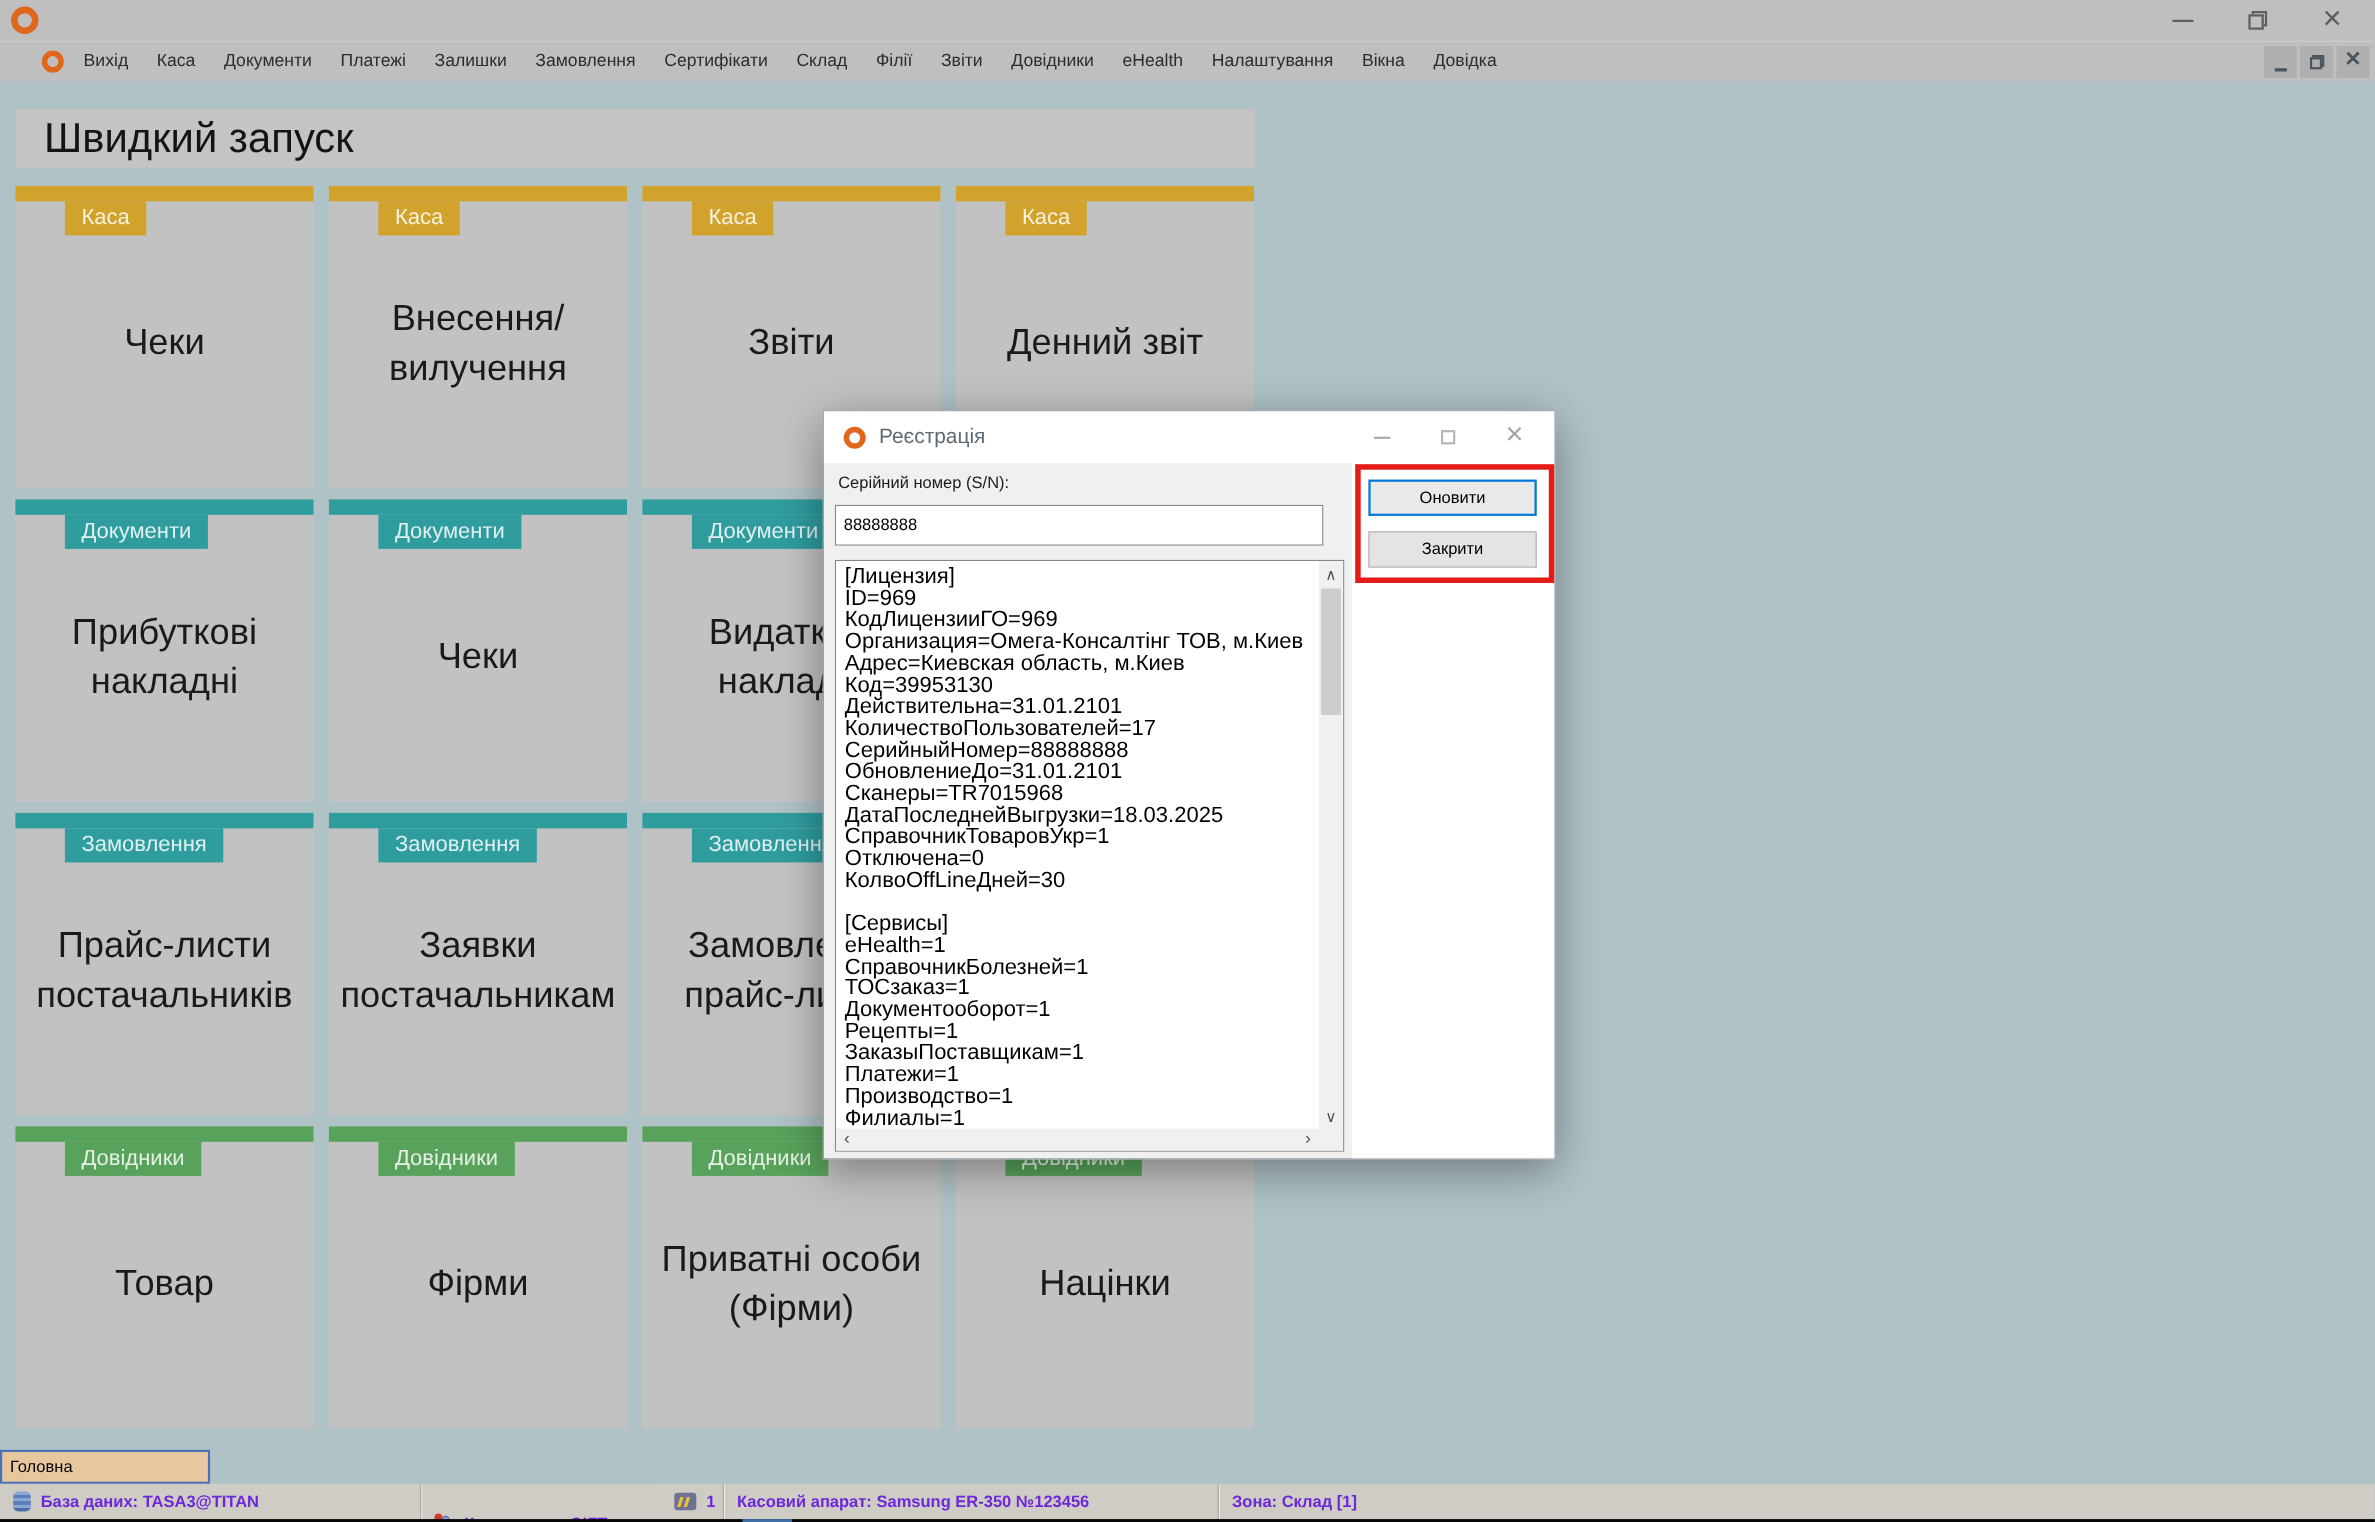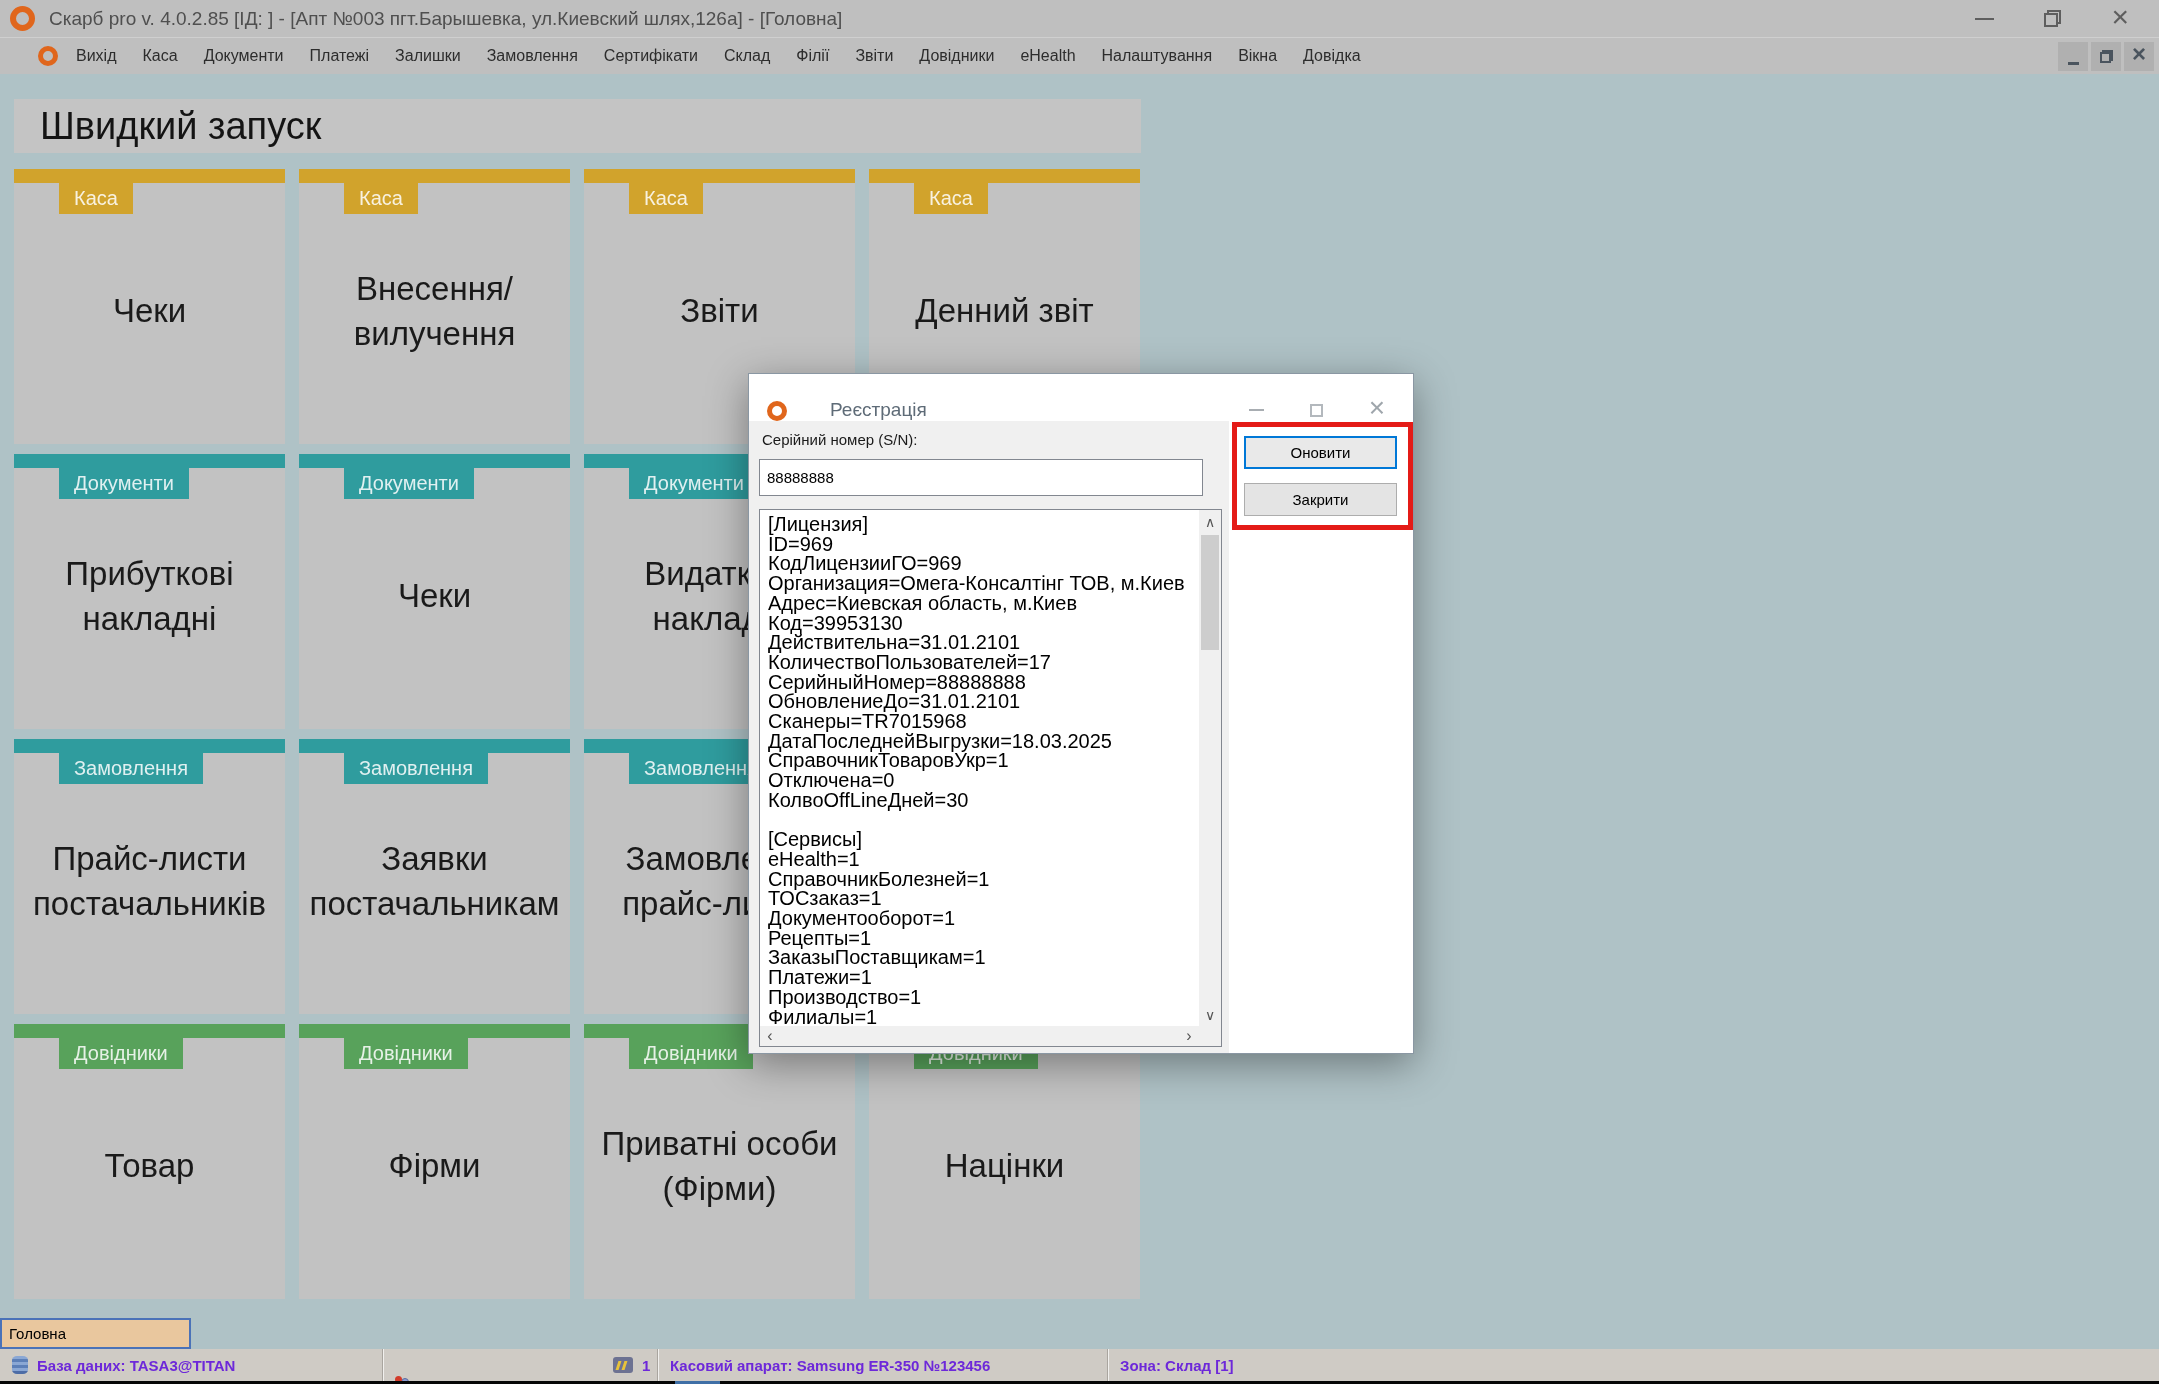--- a/index.html
+++ b/index.html
@@ -42,21 +42,21 @@
   .tile-bar{height:14px;background:var(--c,transparent);}
   .tile-badge{position:absolute;left:45px;top:14px;height:31px;line-height:31px;padding:0 15px;background:var(--c,transparent);color:rgba(255,255,255,.85);font-size:20px;white-space:nowrap;}
   .tile-label{position:absolute;left:10px;right:10px;top:14px;bottom:4px;display:flex;align-items:center;justify-content:center;text-align:center;font-size:33px;line-height:1.35;color:#1a1a1a;overflow-wrap:anywhere;}
   .cat-kasa{--c:#D1A32C;}
   .cat-doc{--c:#2F9C9E;}
   .cat-zam{--c:#2F9C9E;}
   .cat-dov{--c:#58A25B;}
 
   
   .dialog{position:absolute;left:748px;top:299px;width:666px;height:681px;background:#F0F0F0;border:1px solid #8a97a3;box-sizing:border-box;box-shadow:0 10px 38px rgba(0,0,0,.38);z-index:10;}
-  .dlg-titlebar{position:absolute;left:0;top:0;right:0;height:47px;background:#FFFFFF;display:flex;align-items:flex-end;gap:31px;}
+  .dlg-titlebar{position:absolute;left:0;top:0;right:0;height:47px;background:#FFFFFF;display:flex;align-items:center;}
   .dlg-icon{width:20px;height:20px;border-width:5px;margin-left:18px;}
   .dlg-title{margin-left:12px;font-size:19px;color:#5E6B77;}
   .dlg-controls{margin-left:auto;display:flex;align-items:center;gap:46px;padding-right:28px;}
   .icon-minbar-dlg{width:15px;height:2px;background:#a8adb2;}
   .icon-max-dlg{width:13px;height:13px;border:2px solid #b3b8bd;box-sizing:border-box;}
   .icon-x-dlg::before{content:"×";font-size:28px;line-height:18px;color:#9FA6AC;}
   .dlg-right{position:absolute;left:480px;top:47px;right:0;bottom:0;background:#FFFFFF;}
   .red-annotation{position:absolute;left:483px;top:48px;width:181px;height:108px;border:5px solid #E41B17;box-sizing:border-box;z-index:6;pointer-events:none;}
   .dlg-btn{position:absolute;left:495px;width:153px;height:33px;background:#E4E4E4;border:1px solid #ADADAD;box-sizing:border-box;display:flex;align-items:center;justify-content:center;font-size:15px;color:#000;cursor:default;}
   .btn-update{top:62px;border:2px solid #0078D7;background:#E9E9E9;}
@@ -95,21 +95,20 @@
   .bottom-strip{position:absolute;left:0;top:1381px;width:2159px;height:3px;background:#060606;}
   .blue-seg{position:absolute;left:675px;top:0;width:45px;height:3px;background:#3F6FA6;}
 </style>
 </head>
 <body>
 
 <div>
 
   <div class="titlebar">
     <span class="ring app-icon"></span>
-    <span class="win-title">Скарб pro v. 4.0.2.85 [ІД:       ] - [Апт №003 пгт.Барышевка, ул.Киевский шлях,126а] - [Головна]</span>
     <div class="win-controls">
       <span class="icon-minbar"></span>
       <span class="icon-restore"></span>
       <span class="icon-x"></span>
     </div>
   </div>
 
   <div class="menubar">
     <span class="ring mdi-icon"></span>
     <div class="menu-items">

